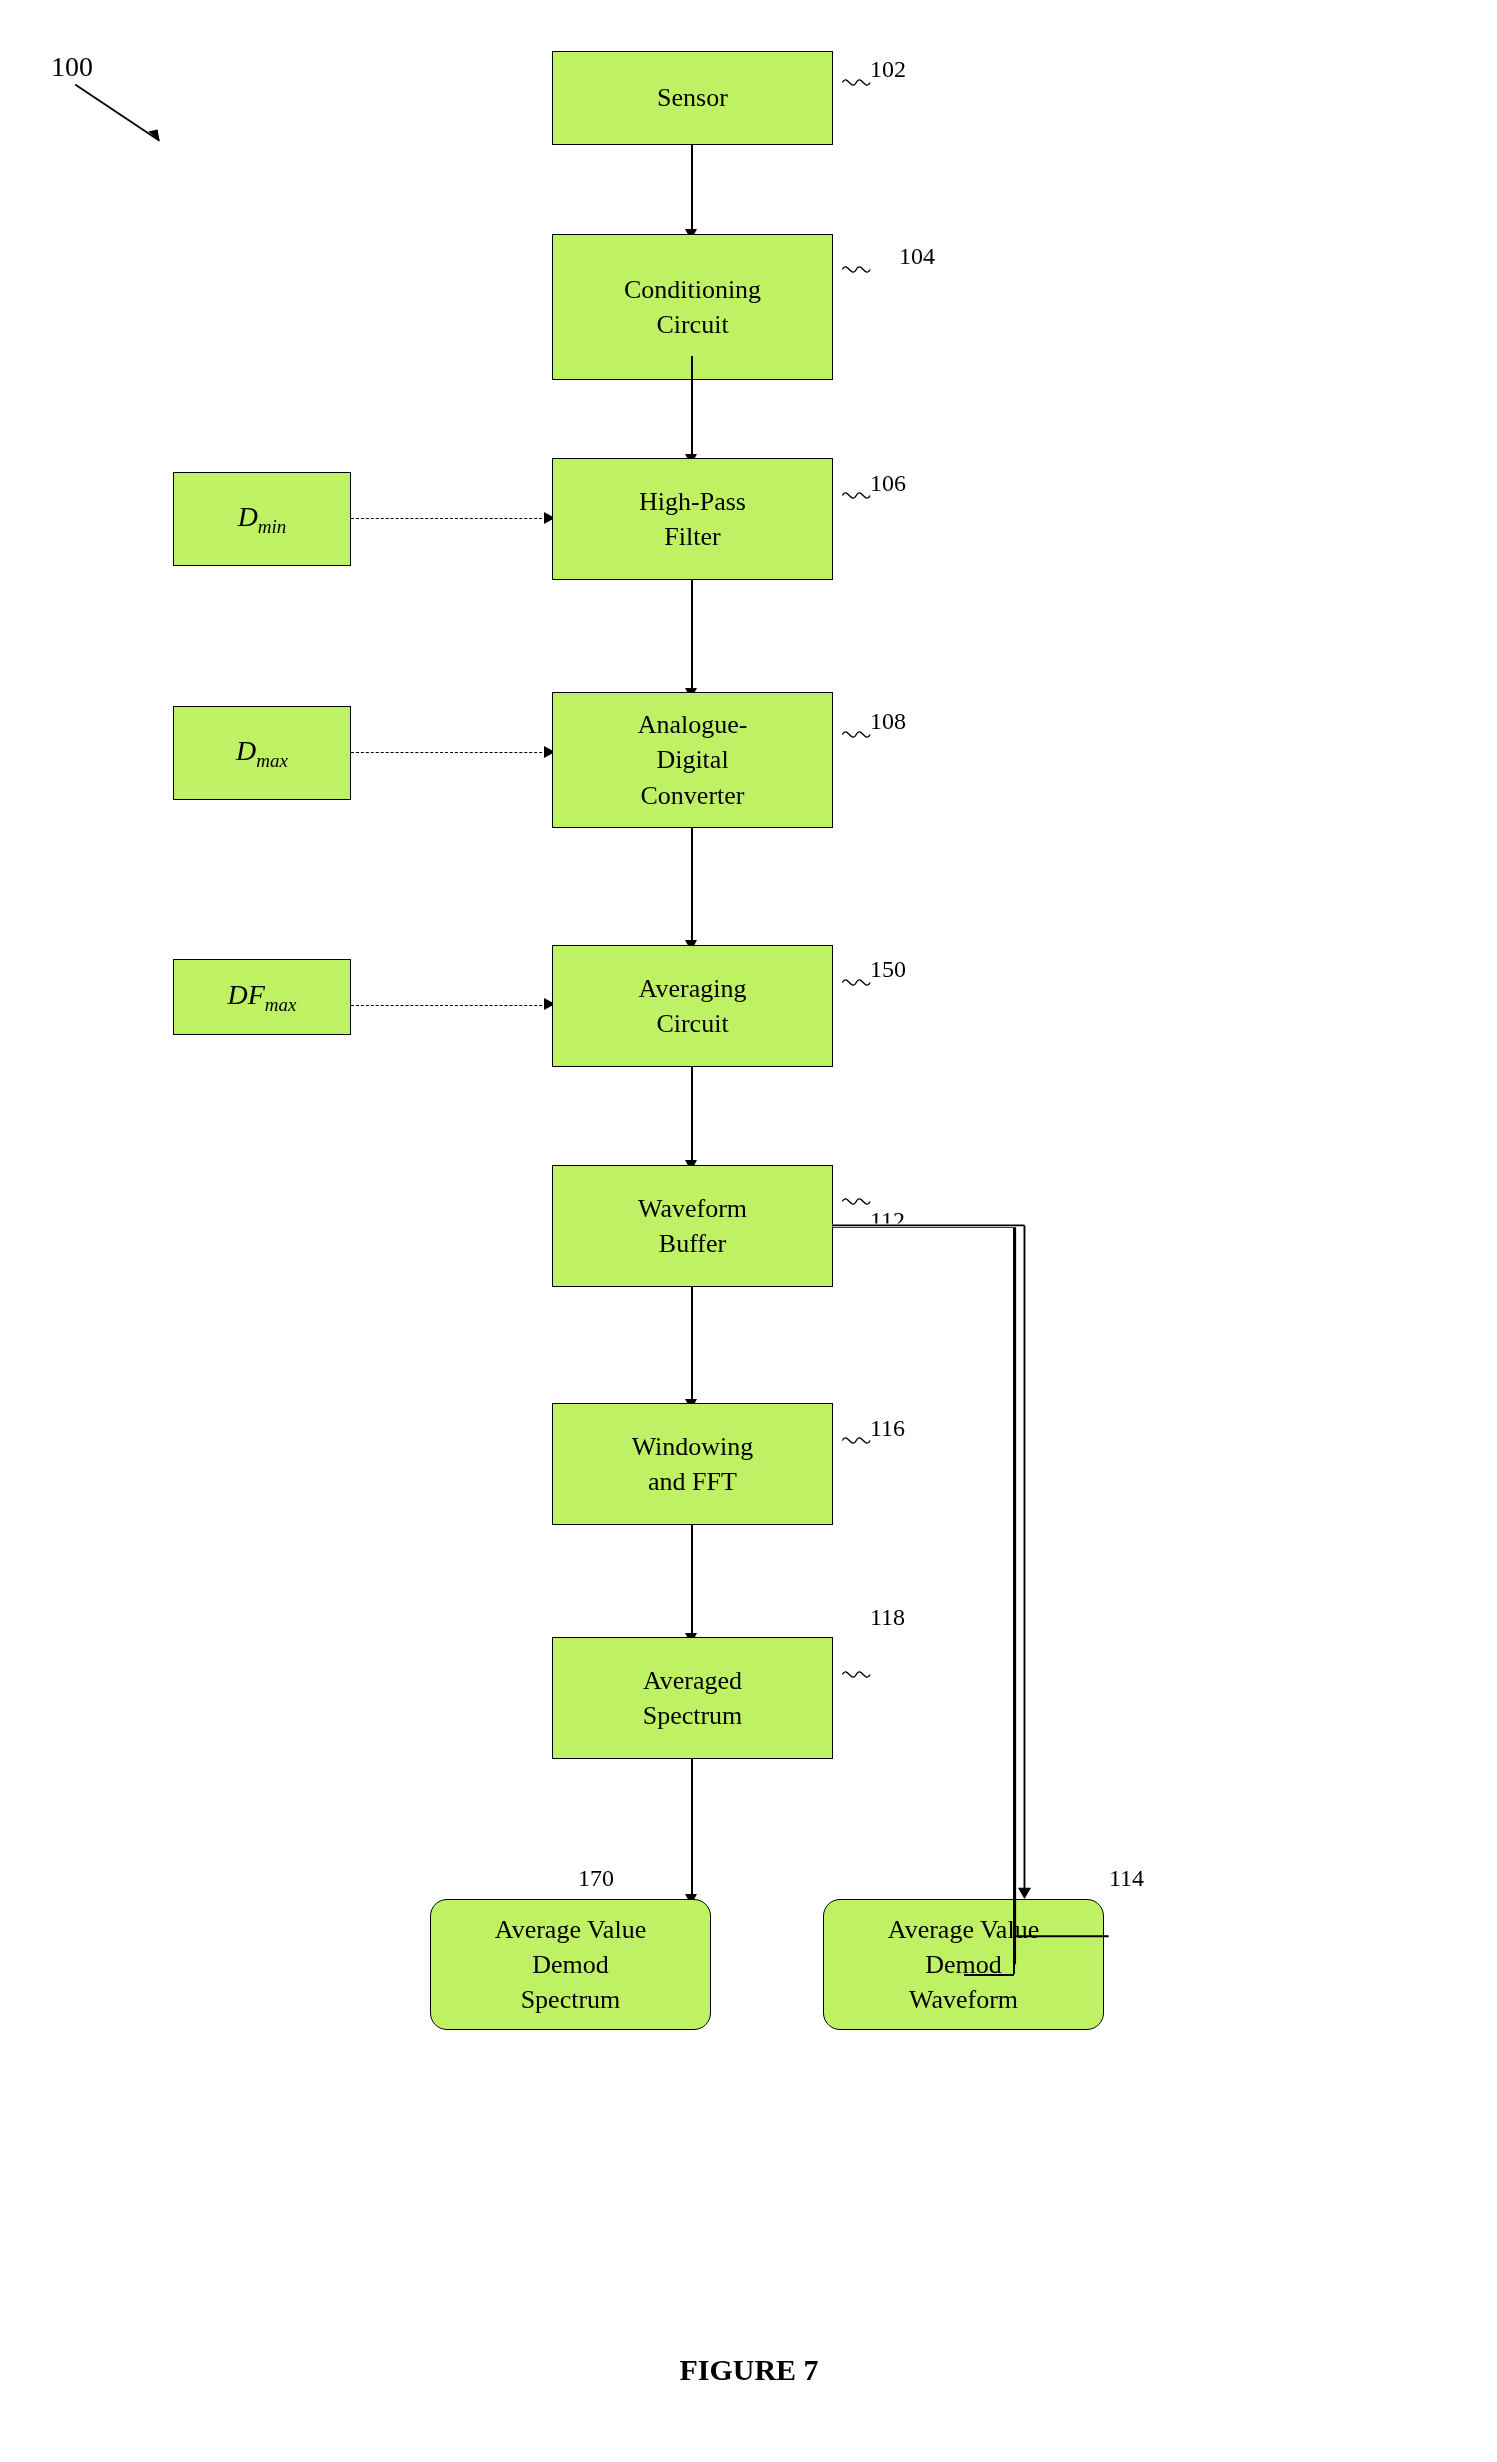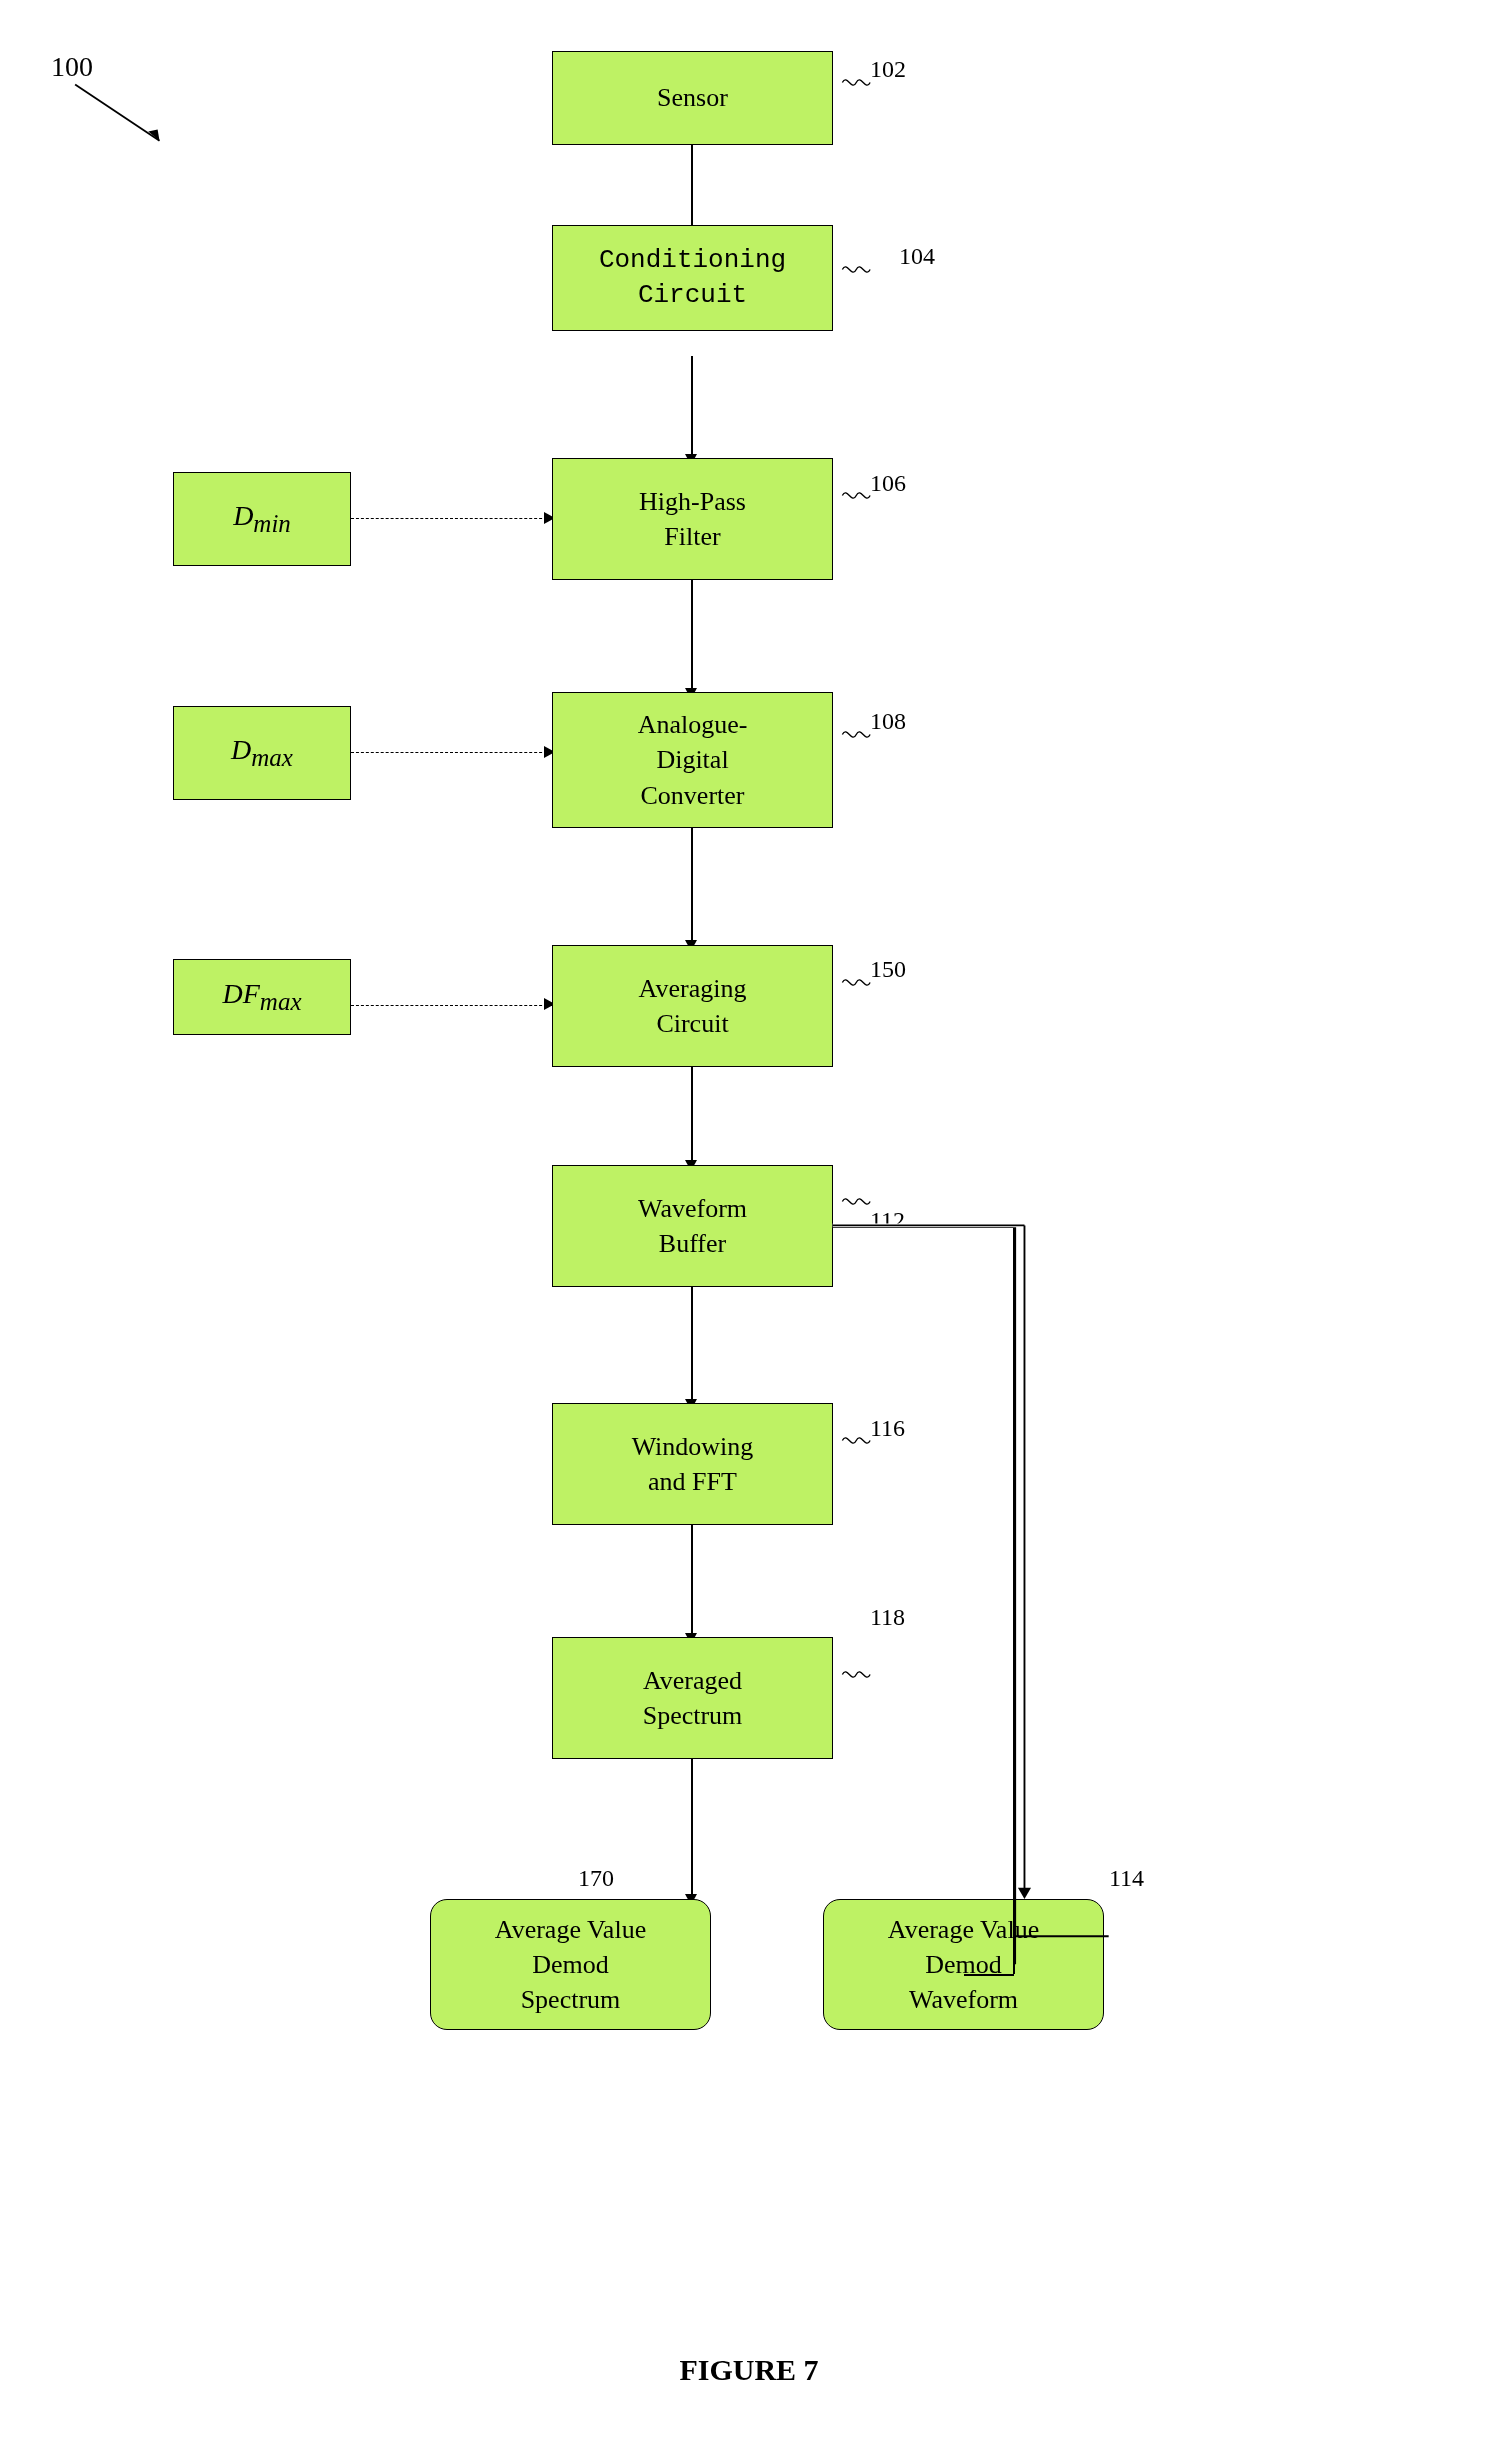--- a/index.html
+++ b/index.html
@@ -86,21 +86,21 @@
       font-size: 28px;
       font-family: 'Times New Roman', Times, serif;
     }
     
     .math-italic {
       font-style: italic;
       font-size: 28px;
       font-family: 'Times New Roman', Times, serif;
     }
     .math-sub {
-      font-size: 25px;
+      font-size: 19px;
       vertical-align: sub;
     }
     
     .line-right-branch {
       position: absolute;
       width: 1.9px;
       background: #000;
     }
   </style>
 </head>
@@ -120,21 +120,21 @@
   </div>
 
   <svg style="position:absolute; left:837px; top:64px;" width="94" height="37" viewBox="0 0 100 40">
     <path d="M5,20 C10,10 15,30 20,20 C25,10 30,30 35,20" stroke="#000" stroke-width="1.5" fill="none"></path>
   </svg>
   <span class="ref-label" style="left:870px; top:56px;">102</span>
 
   <div class="arrow-v" style="left:691px; top:145px; height:89px;"></div>
   <div class="arrowhead-down" style="left:685px; top:229px;"></div>
 
-  <div class="box" style="left:552px; top:225px; width:281px; height:106px;font-family:Liberation Mono, monospace;">
+  <div class="box" style="left:552px; top:234px; width:281px; height:146px;">
     <span>Conditioning<br>Circuit</span>
   </div>
 
   <svg style="position:absolute; left:837px; top:251px;" width="94" height="37" viewBox="0 0 100 40">
     <path d="M5,20 C10,10 15,30 20,20 C25,10 30,30 35,20" stroke="#000" stroke-width="1.5" fill="none"></path>
   </svg>
   <span class="ref-label" style="left:870px; top:243px;margin-left:29px;">104</span>
 
   <div class="arrow-v" style="left:691px; top:356px; height:103px;"></div>
   <div class="arrowhead-down" style="left:685px; top:454px;"></div>

